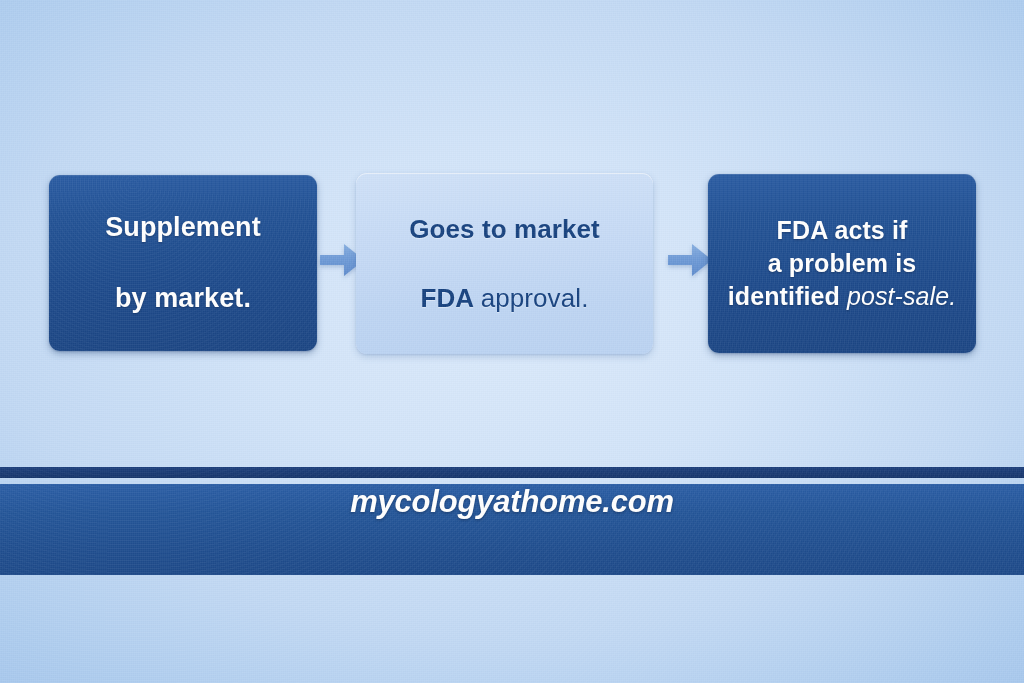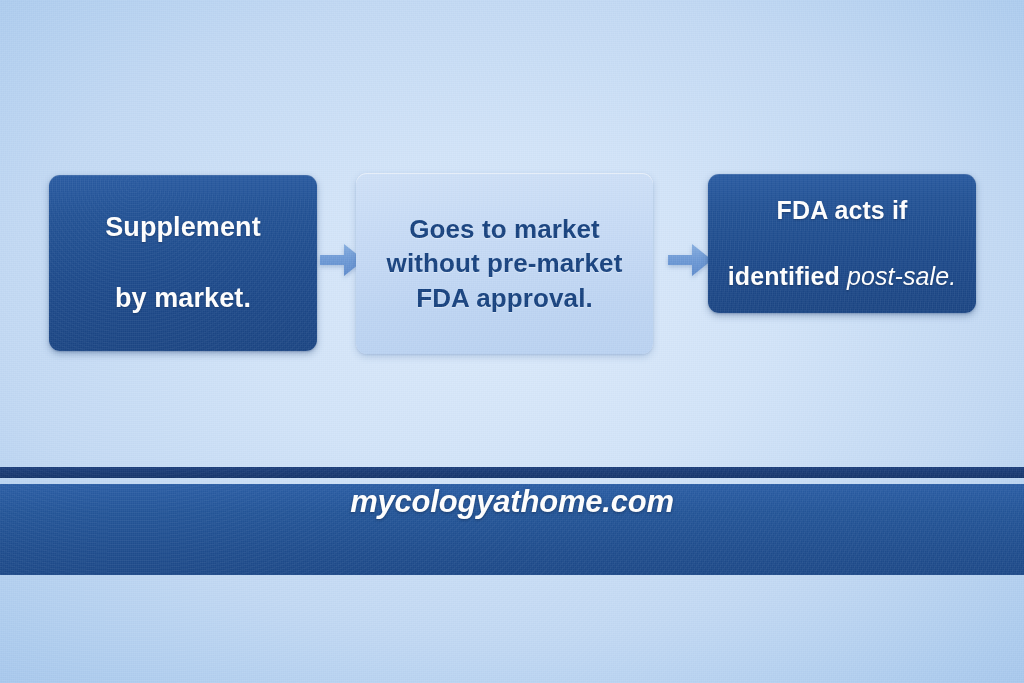--- a/index.html
+++ b/index.html
@@ -73,28 +73,28 @@
     color: #17427f;
     box-shadow:
       0 3px 7px rgba(60,100,160,.22),
       0 1px 2px rgba(60,100,160,.16),
       inset 0 1px 0 rgba(255,255,255,.55);
     text-shadow: 0 1px 1px rgba(255,255,255,.45);
   }
 
   #box-1 { left: 49px;  top: 175px; width: 268px; height: 176px; }
   #box-2 { left: 356px; top: 173px; width: 297px; height: 181px; }
-  #box-3 { left: 708px; top: 174px; width: 268px; height: 139px; }
+  #box-3 { left: 708px; top: 174px; width: 268px; height: 179px; }
 
   #box-1 .box-text { font-size: 27px; font-weight: bold; }
   #box-2 .box-text { font-size: 26px; font-weight: bold; }
   #box-3 .box-text { font-size: 25px; font-weight: bold; }
 
   
-  .thin { font-weight: bold; }
+  .thin { font-weight: normal; }
   .ital { font-style: italic; font-weight: normal; }
 
   
   .arrow {
     position: absolute;
     top: 243px;
     width: 44px;
     height: 34px;
     filter: drop-shadow(0 2px 2px rgba(50,90,150,.28));
   }
@@ -153,21 +153,21 @@
           <stop offset="100%" stop-color="#5f8ccd"></stop>
         </linearGradient>
       </defs>
       <path d="M0,12 L24,12 L24,1 L44,17 L24,33 L24,22 L0,22 Z" fill="url(#agrad1)"></path>
     </svg>
   </div>
 
   <div class="flow-box box-light" id="box-2">
     <span class="box-text">
       <span>Goes to market</span><br>
-      <span>without pre-market</span><br>
+      <br>
       <span>FDA</span>
       <span class="thin">approval.</span>
     </span>
   </div>
 
   <div class="arrow" id="arrow-2">
     <svg viewBox="0 0 44 34" xmlns="http://www.w3.org/2000/svg">
       <defs>
         <linearGradient id="agrad2" x1="0" y1="0" x2="0" y2="1">
           <stop offset="0%" stop-color="#86aee0"></stop>
@@ -175,21 +175,21 @@
           <stop offset="100%" stop-color="#5f8ccd"></stop>
         </linearGradient>
       </defs>
       <path d="M0,12 L24,12 L24,1 L44,17 L24,33 L24,22 L0,22 Z" fill="url(#agrad2)"></path>
     </svg>
   </div>
 
   <div class="flow-box box-dark" id="box-3">
     <span class="box-text">
       <span>FDA acts if</span><br>
-      <br>
+      <span>a problem is</span><br>
       <span>identified</span>
       <span class="ital">post-sale.</span>
     </span>
   </div>
 
   <div id="footer-rule"></div>
   <div id="footer-band">
     <span class="site">mycologyathome.com</span>
   </div>
 

